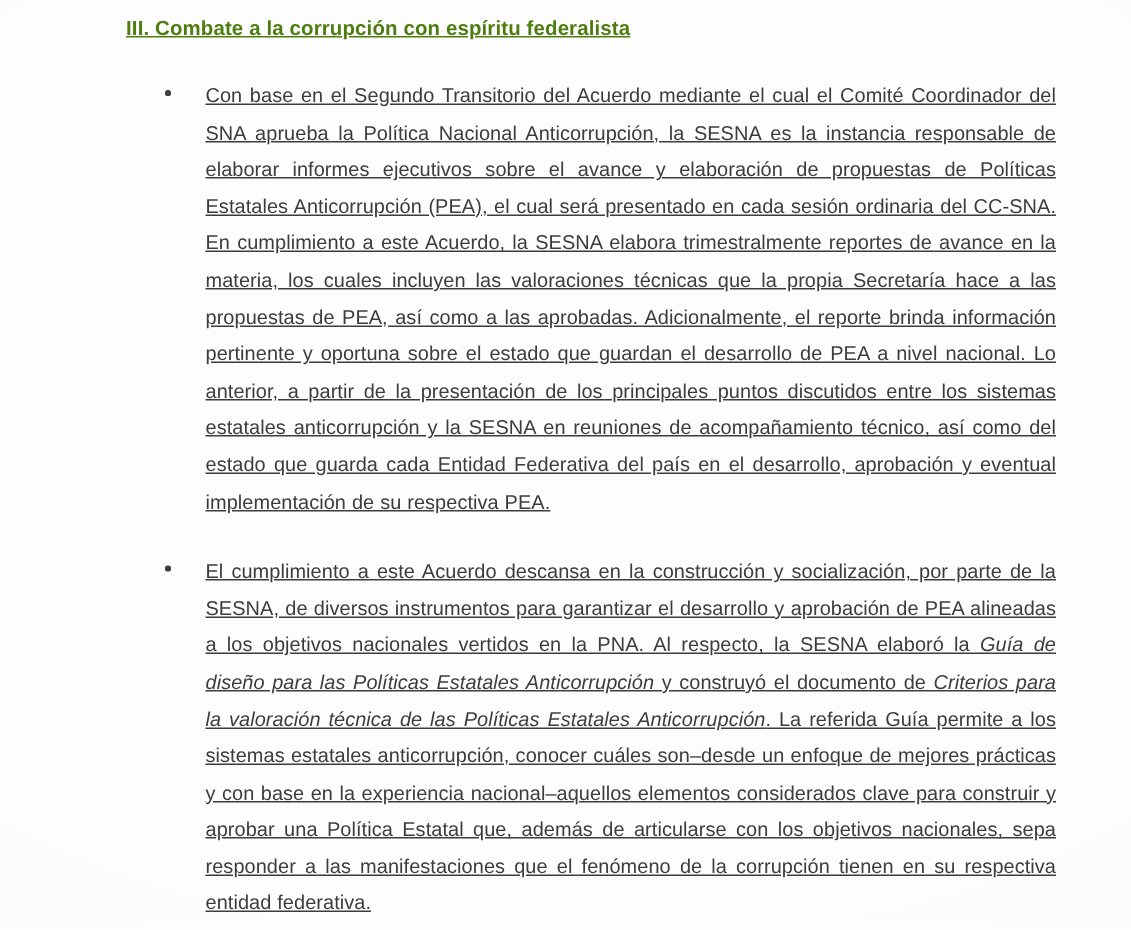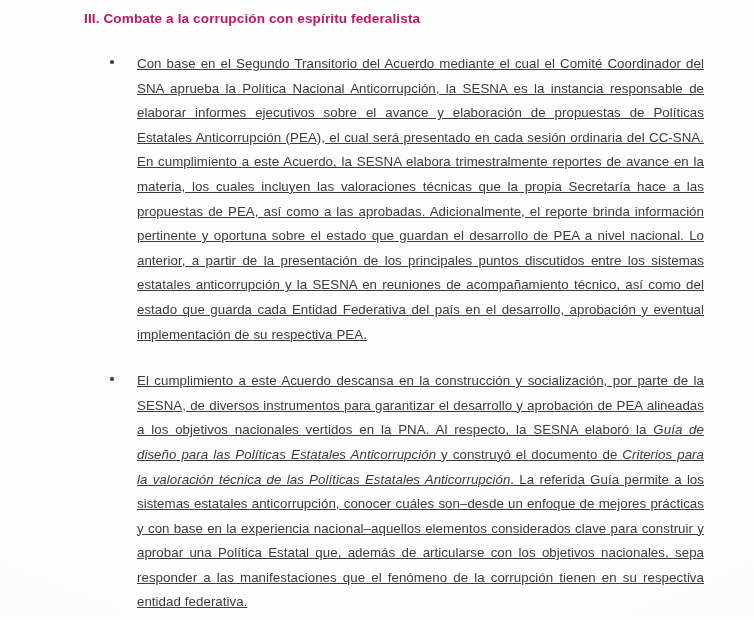--- a/index.html
+++ b/index.html
@@ -45,23 +45,24 @@
     width: 620px;
   }
 
   
   .section-heading {
     margin: 0;
     padding-top: 10px;
     font-size: 13.6px;
     font-weight: bold;
     letter-spacing: 0.1px;
-    color: #be185d;
+    color: #4d7c0f;
     line-height: 17px;
     white-space: nowrap;
+    text-decoration: underline;
   }
 
   
   .bullet-list {
     list-style: none;
     margin: 0;
     padding: 0;
     text-decoration: underline;
   }
 

